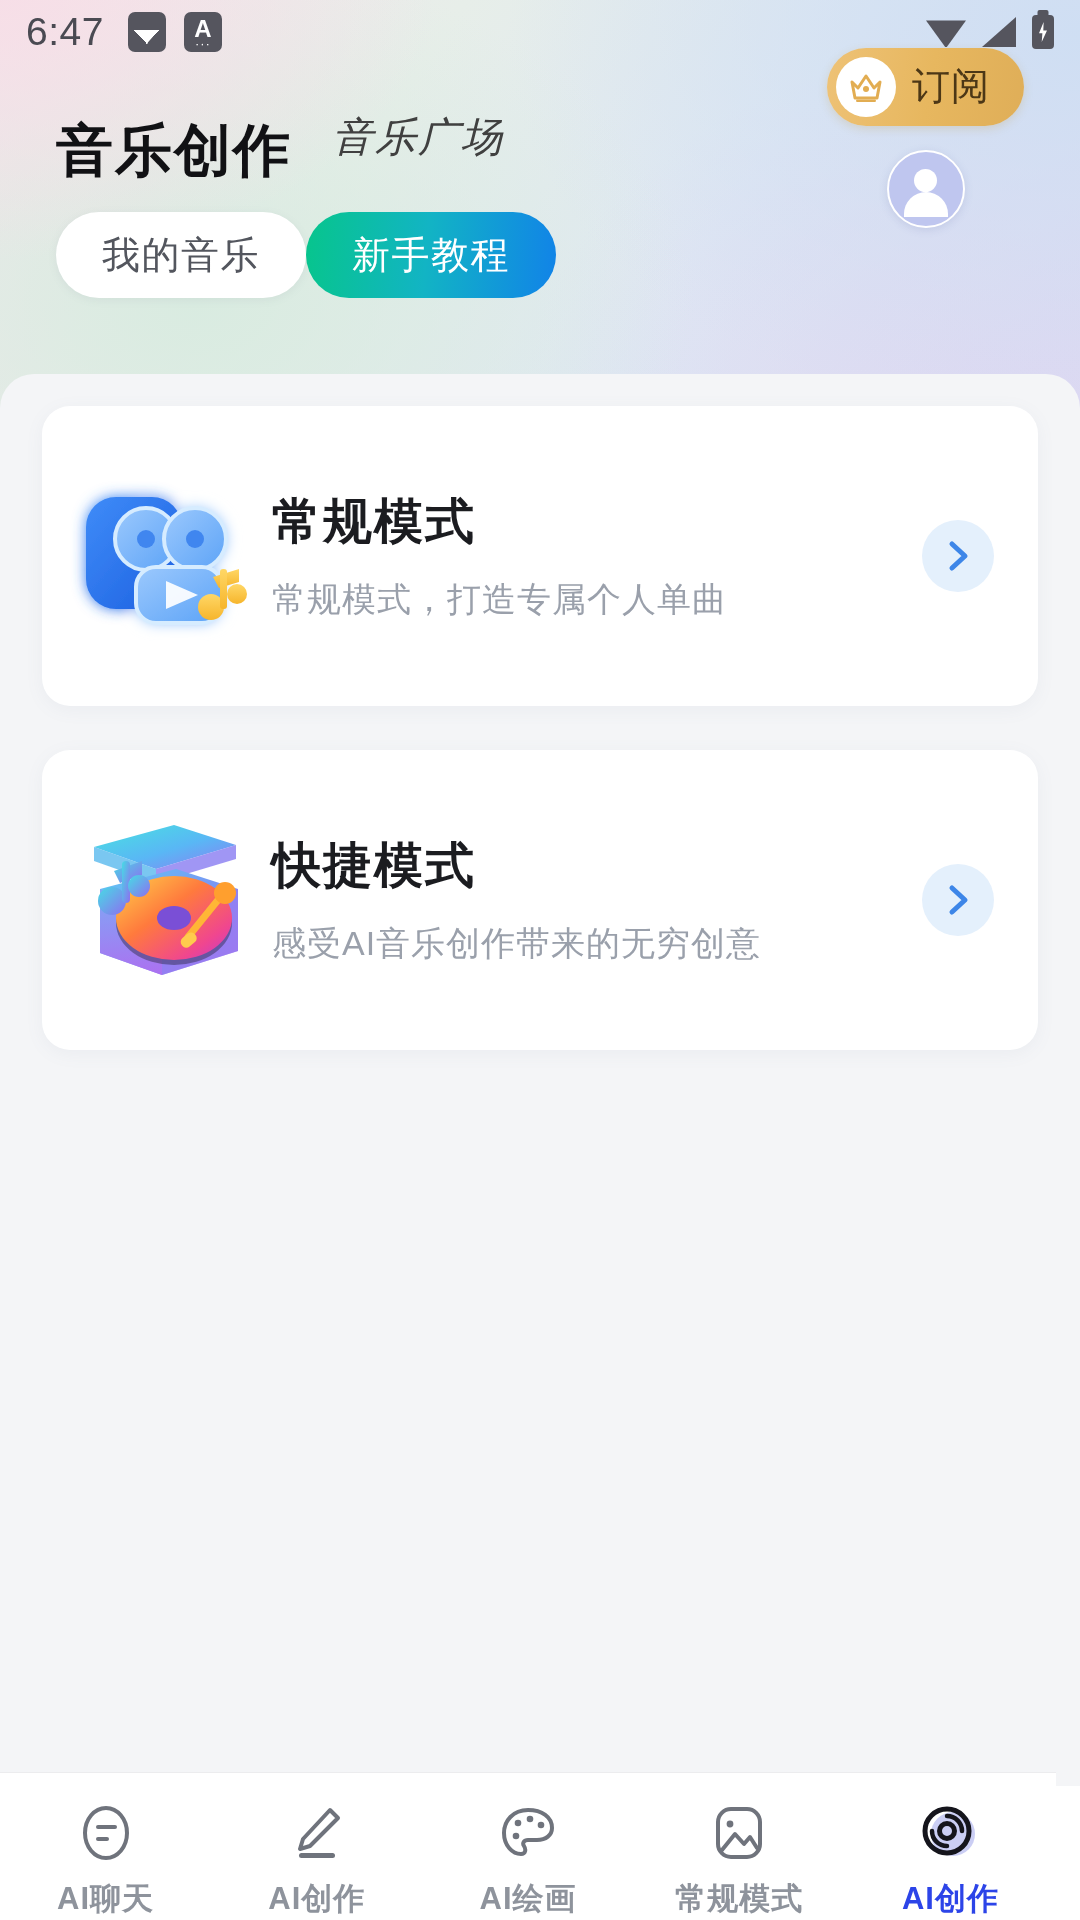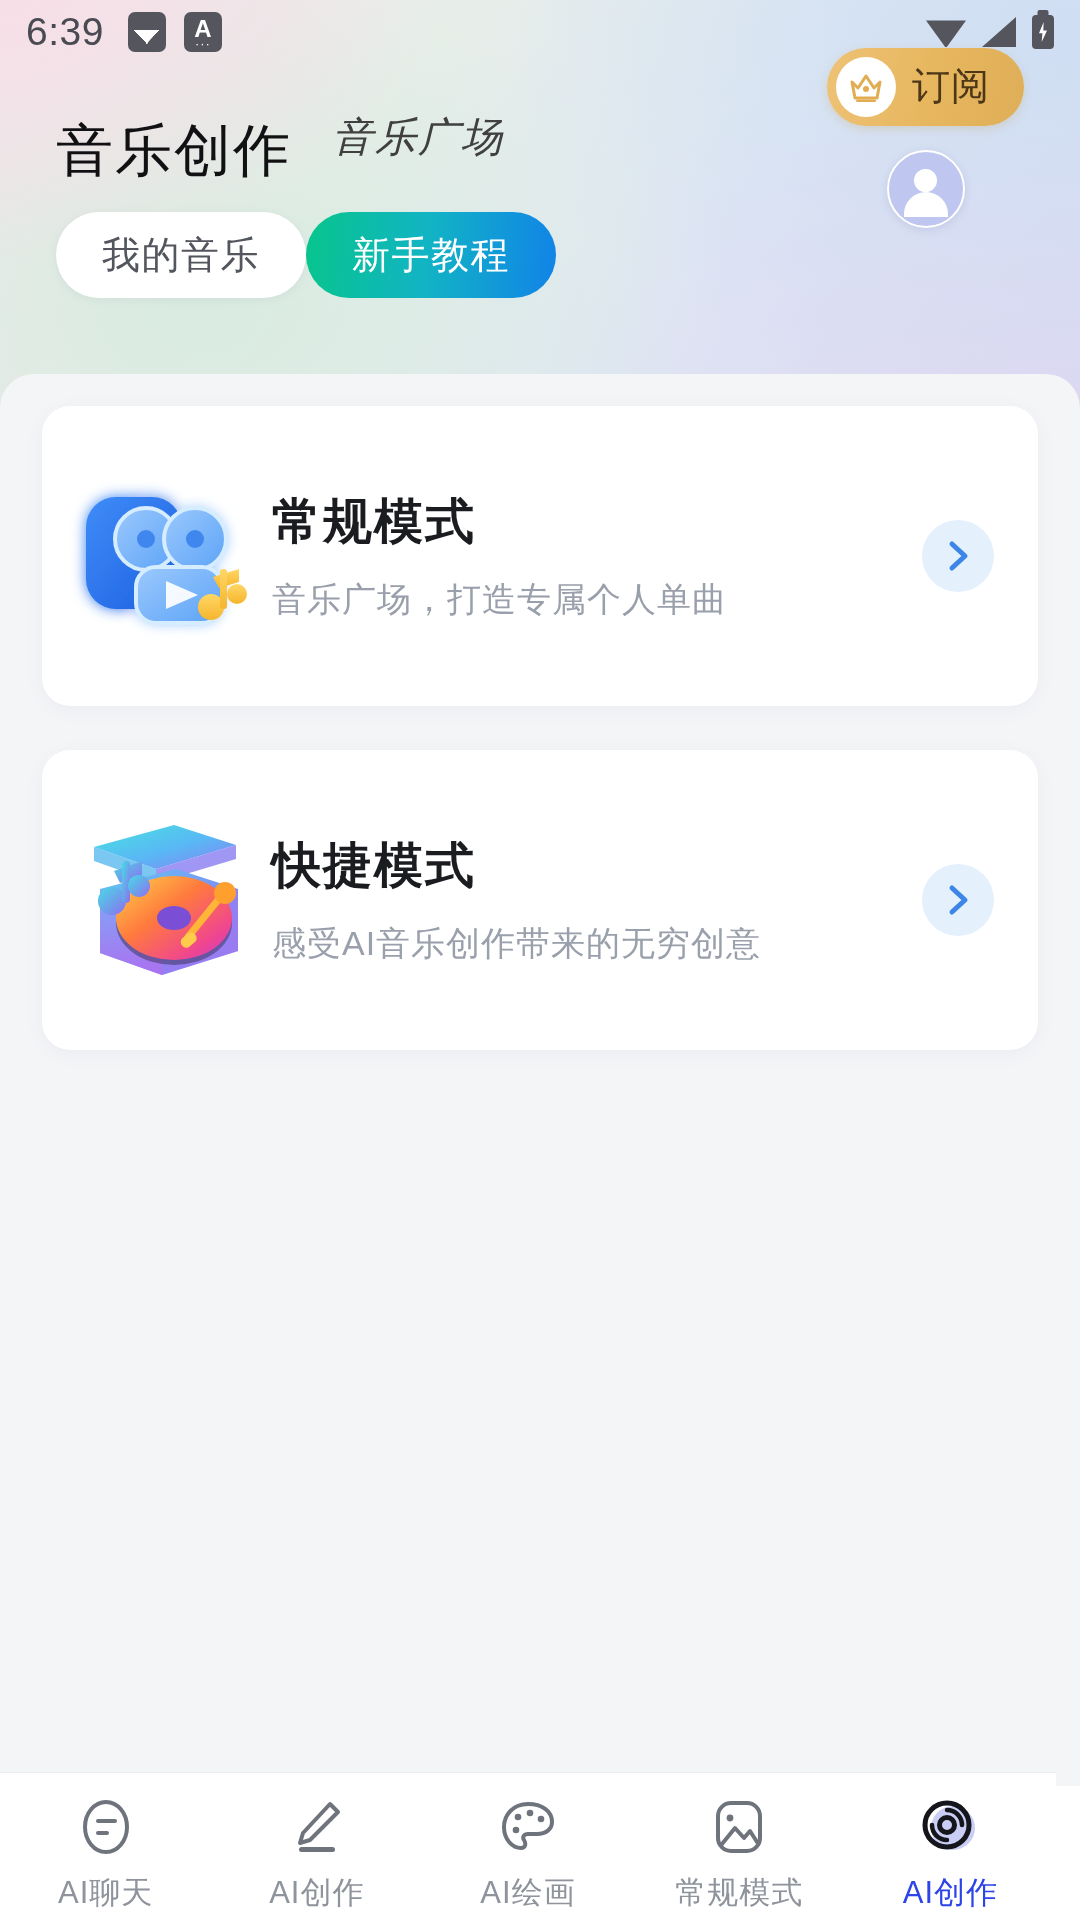--- a/index.html
+++ b/index.html
@@ -55,21 +55,21 @@
                     width:11px; height:6px; background:#55555e; border-radius:2px 2px 0 0; }
   .ic-batt .bolt{ width:8px; height:20px; background:#fff;
     clip-path:polygon(58% 0%,0% 56%,42% 56%,34% 100%,100% 42%,54% 42%); }
   .ic-batt{ background:#55555e; }
 
   
   .header{
     position:absolute; left:0; top:80px; width:1080px; height:115px;
     display:flex; align-items:center; padding:0 56px; z-index:5;
   }
-  .title-main{ font-size:57px; font-weight:normal; color:#111114; letter-spacing:2px;margin-top:28px; }
+  .title-main{ font-size:57px; font-weight:bold; color:#111114; letter-spacing:2px;margin-top:28px; }
   .title-sub{ font-size:41px; color:#404040; margin-left:40px; letter-spacing:2px;font-style:italic; }
   .header-right{ margin-left:auto; display:flex; align-items:center; gap:24px;flex-direction:column; }
 
   .subscribe{
     height:78px; border-radius:40px; padding:0 34px 0 9px;
     background:linear-gradient(100deg,#eec276 0%,#e7b75f 52%,#dfae58 100%);
     display:flex; align-items:center; gap:16px;
     box-shadow:0 3px 10px rgba(190,150,60,.22);
   }
   .crown-badge{
@@ -126,35 +126,35 @@
   .chev-btn{
     width:72px; height:72px; flex:0 0 72px; border-radius:50%;
     background:#e4f0fc; display:flex; align-items:center; justify-content:center;
   }
   .chev-btn svg{ width:30px; height:34px; display:block; }
 
   
   .bottomnav{
     position:absolute; left:0; bottom:0; width:1056px; height:148px;
     background:#ffffff; border-top:1.5px solid #ececee;
-    display:flex; align-items:center; padding-top:16px; z-index:7;
+    display:flex; align-items:flex-end; padding-top:16px; z-index:7;font-weight:bold;
   }
   .navitem{ flex:1; display:flex; flex-direction:column; align-items:center; gap:14px; }
   .nav-ic{ height:62px; display:flex; align-items:center; justify-content:center; }
   .nav-ic svg{ display:block; }
   .nav-label{ font-size:31px; color:#8e939c; letter-spacing:1px; }
   .navitem.active .nav-label{ color:#2c44e8; }
 </style>
 </head>
 <body>
 
 <div class="hero-bg"></div>
 
 <div class="statusbar">
-  <div class="sb-time">6:39</div>
+  <div class="sb-time">6:47</div>
   <div class="sb-left-icons">
     <div class="sb-icon-box">
       <div class="pic-mt"></div>
     </div>
     <div class="sb-icon-box">
       <div class="glyph-a">A</div>
       <div class="dots">···</div>
     </div>
   </div>
   <div class="sb-right">
@@ -236,21 +236,21 @@
         <g>
           <path d="M143 110 L169 102 L169 115 L149 121 Z" fill="url(#g1c)"></path>
           <circle cx="141" cy="140" r="13" fill="url(#g1c)"></circle>
           <rect x="150" y="102" width="7" height="40" rx="3" fill="url(#g1c)"></rect>
           <circle cx="167" cy="127" r="10" fill="url(#g1c)"></circle>
         </g>
       </svg>
     </div>
     <div class="card-text">
       <div class="card-title">常规模式</div>
-      <div class="card-sub">音乐广场，打造专属个人单曲</div>
+      <div class="card-sub">常规模式，打造专属个人单曲</div>
     </div>
     <div class="chev-btn">
       <svg viewBox="0 0 30 34">
         <path d="M9 5 L22 17 L9 29" fill="none" stroke="#3d86e8" stroke-width="5" stroke-linecap="round" stroke-linejoin="round"></path>
       </svg>
     </div>
   </div>
 
   <div class="card card-2">
     <div class="card-icon">

